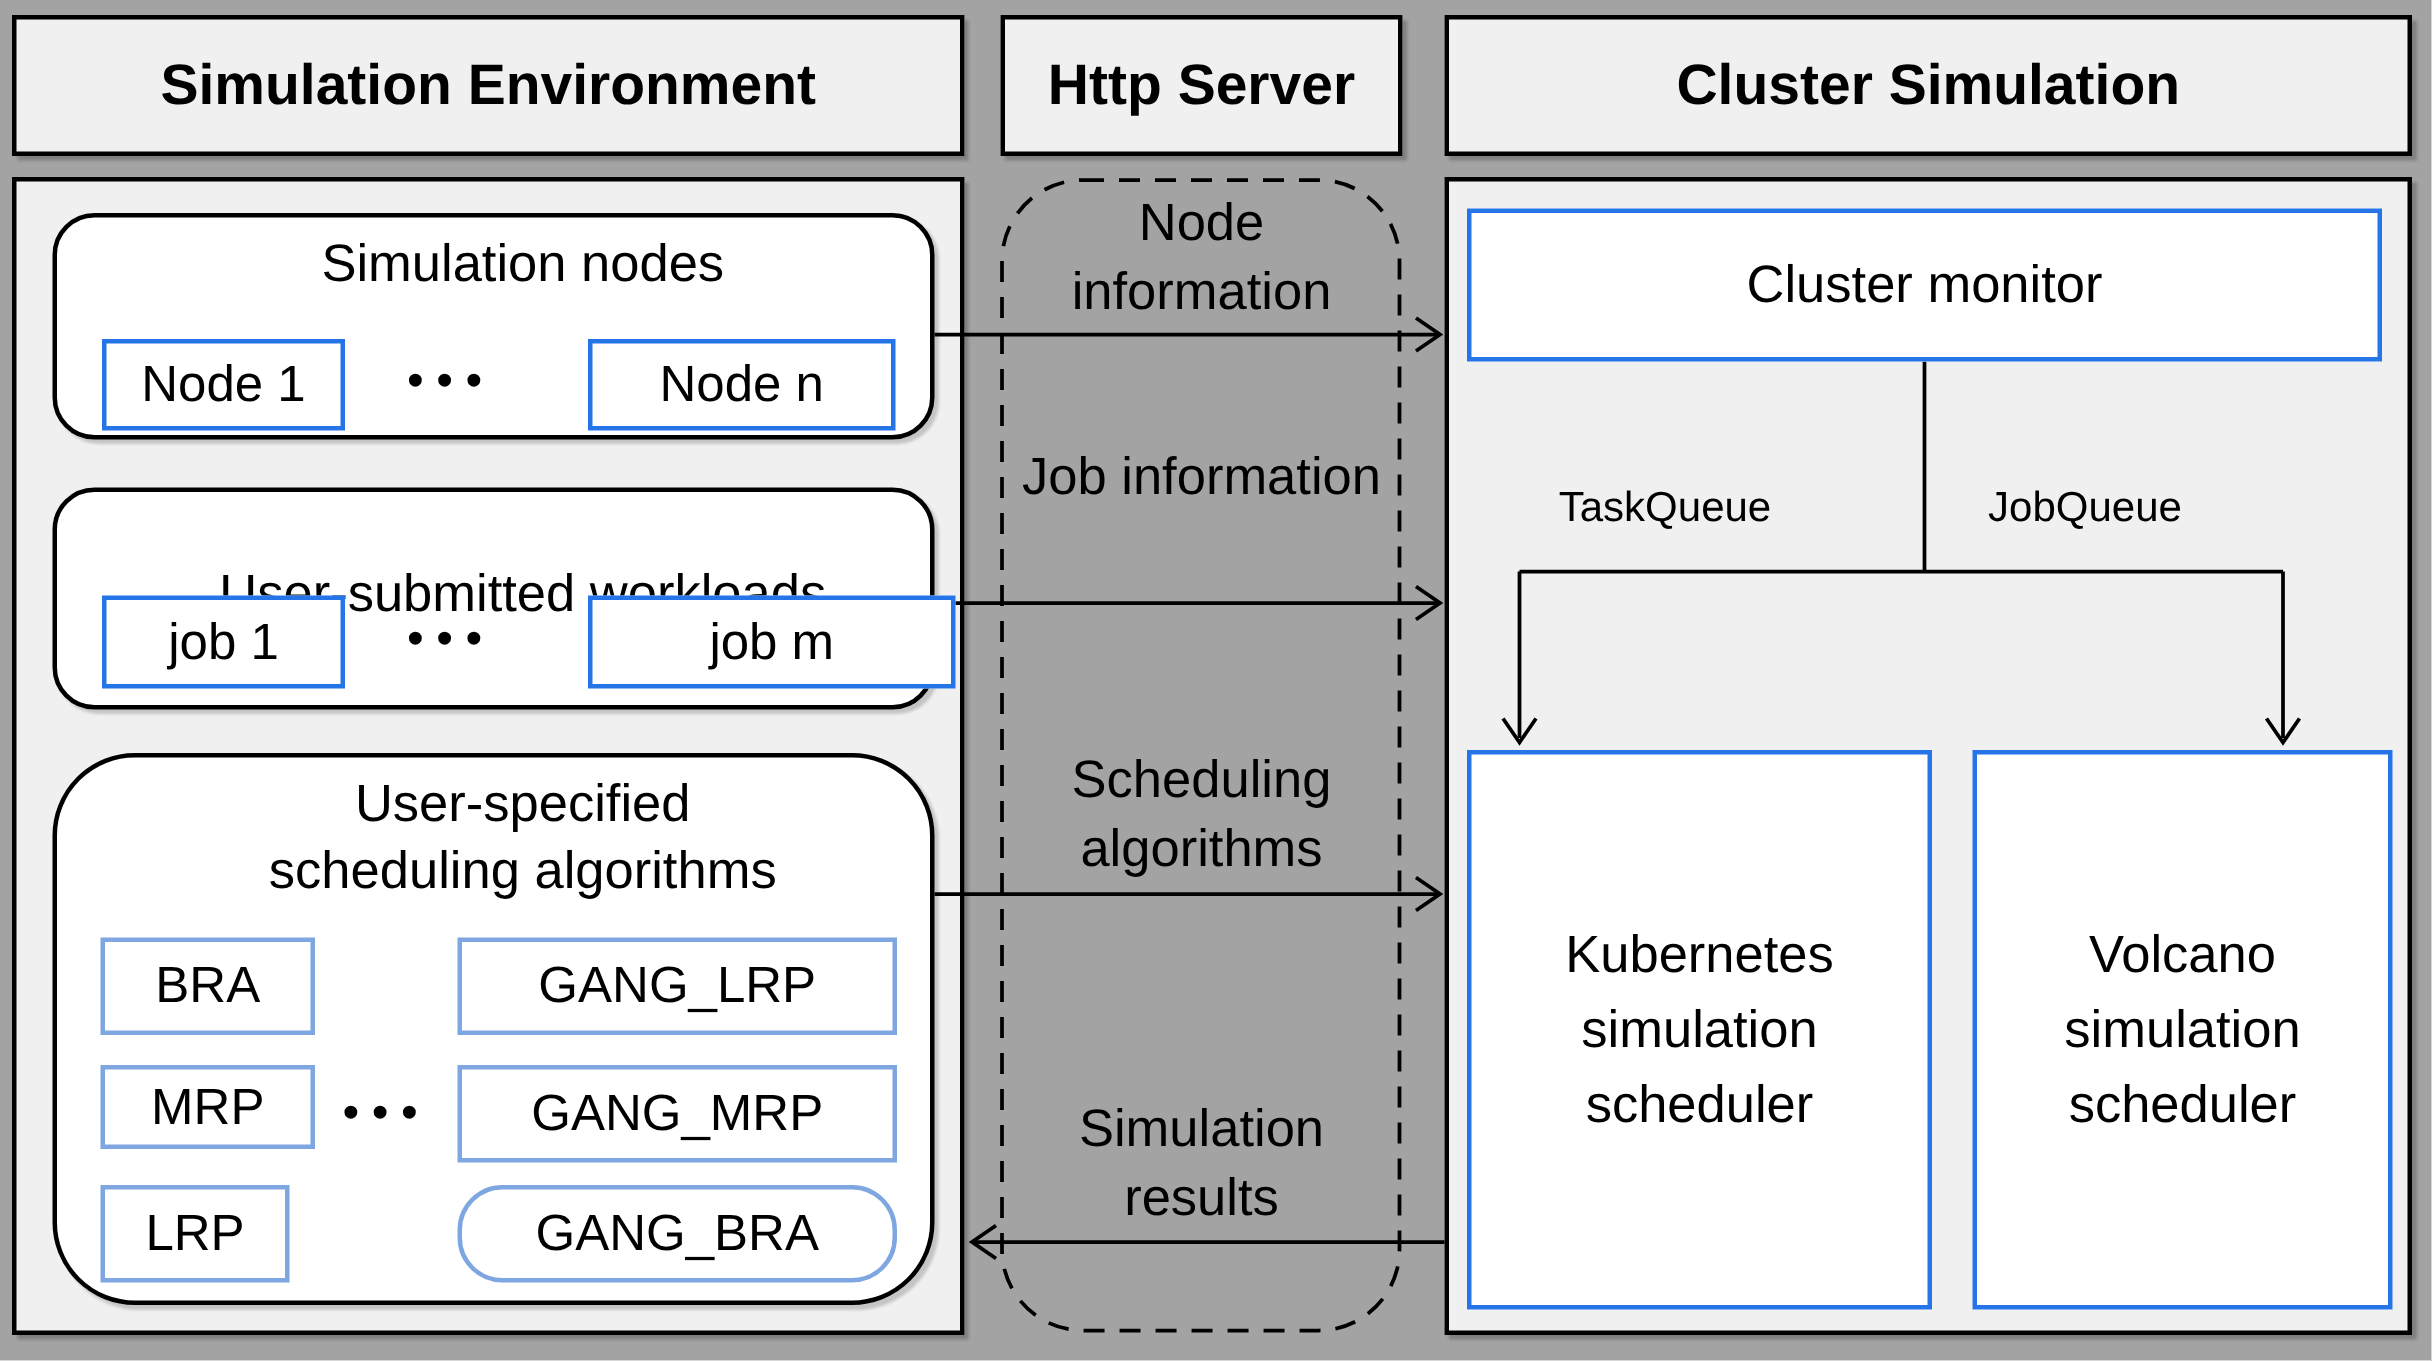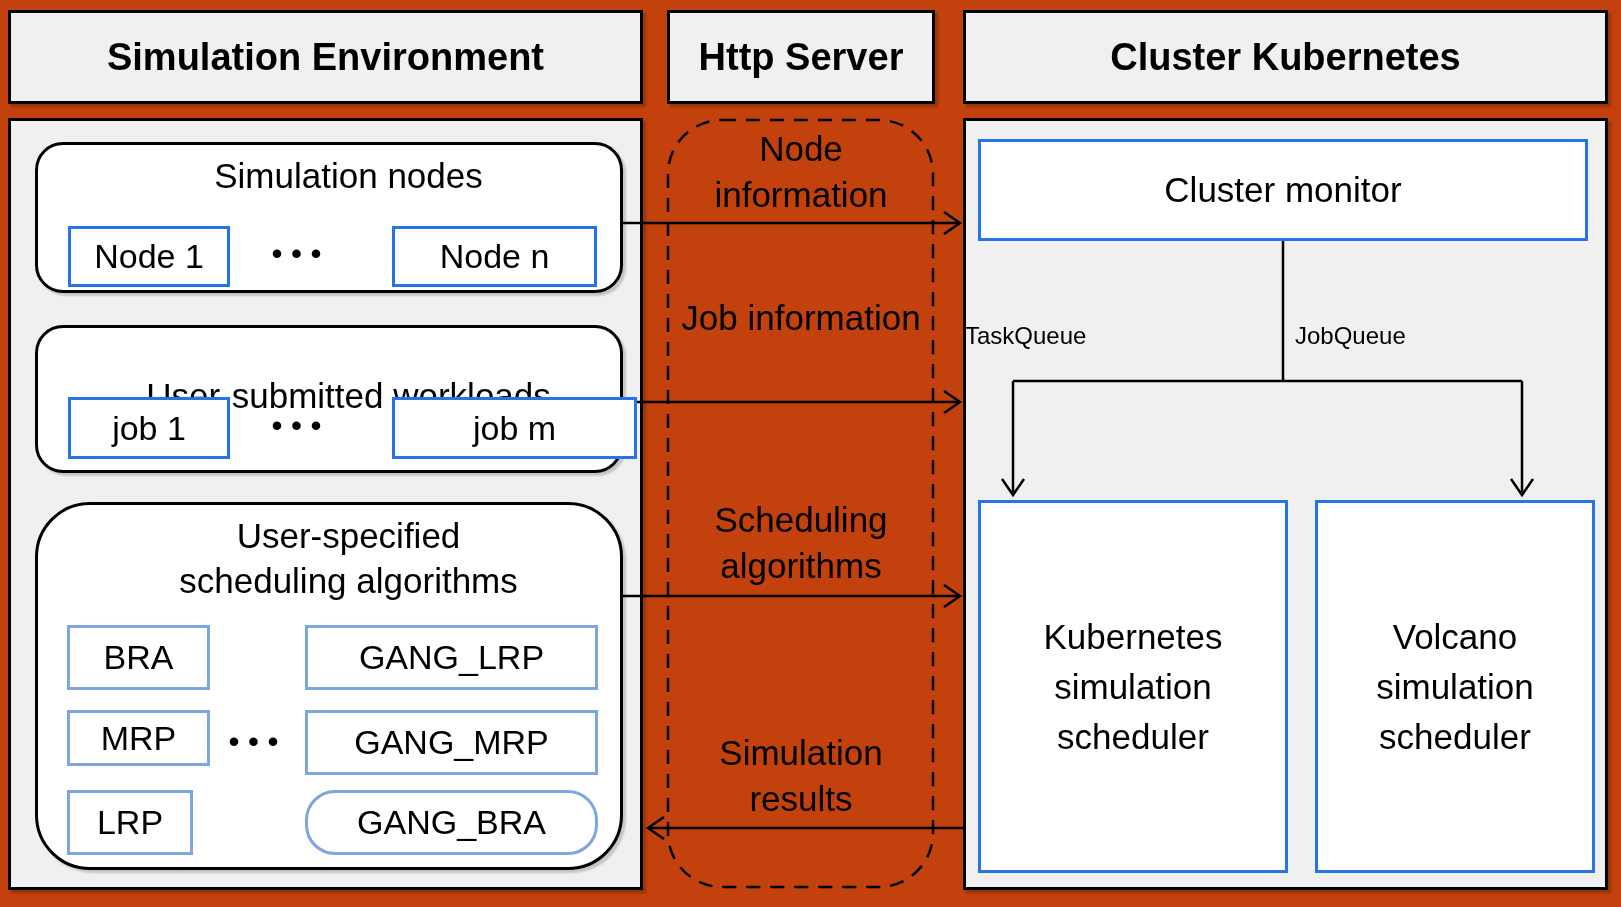--- a/index.html
+++ b/index.html
@@ -5,21 +5,21 @@
   :root{
     --strong-blue:#2575e8;
     --light-blue:#7ea6e0;
     --panel-gray:#f0f0f0;
     --line-black:#000000;
   }
   *{box-sizing:border-box;margin:0;padding:0;}
   html,body{background:#ffffff;}
   body{font-family:"Liberation Sans", sans-serif;color:#000;}
   .stage{
-    position:relative;width:1621px;height:907px;background:#c2410c;overflow:hidden;
+    position:relative;width:1621px;height:907px;background:#a3a3a3;overflow:hidden;
   }
   .abs{position:absolute;}
   .hdr{
     background:var(--panel-gray);
     border:3px solid var(--line-black);
     display:flex;align-items:center;justify-content:center;
     font-weight:bold;font-size:38px;
     box-shadow:3px 3px 2px rgba(0,0,0,0.22);
     z-index:3;
   }
@@ -49,21 +49,21 @@
     font-size:34px;z-index:4;
   }
   .dots{
     text-align:center;font-weight:bold;font-size:30px;letter-spacing:9px;
     display:flex;align-items:center;justify-content:center;z-index:4;
   }
   .mid-label{
     text-align:center;font-size:35px;line-height:46px;z-index:4;
   }
   .queue-label{
-    text-align:left;font-size:24px;z-index:4;
+    text-align:center;font-size:28px;z-index:4;
   }
   .sched-box{
     background:#ffffff;border:3px solid var(--strong-blue);
     display:flex;align-items:center;justify-content:center;
     text-align:center;font-size:35px;line-height:50px;z-index:4;
   }
   .sched-box .inner{width:230px;}
   svg.overlay{
     position:absolute;left:0;top:0;width:1621px;height:907px;
     z-index:2;pointer-events:none;
@@ -71,21 +71,21 @@
   .ln{stroke:var(--line-black);stroke-width:2.5;fill:none;}
   .dashed{stroke:var(--line-black);stroke-width:2.5;fill:none;stroke-dasharray:14 10;}
 </style>
 </head>
 <body>
 
 <div class="stage">
 
   <div class="abs hdr" style="left:8px;top:10px;width:635px;height:94px;">Simulation Environment</div>
   <div class="abs hdr" style="left:667px;top:10px;width:268px;height:94px;">Http Server</div>
-  <div class="abs hdr" style="left:963px;top:10px;width:645px;height:94px;">Cluster Kubernetes</div>
+  <div class="abs hdr" style="left:963px;top:10px;width:645px;height:94px;">Cluster Simulation</div>
 
   <div class="abs panel" style="left:8px;top:118px;width:635px;height:772px;"></div>
   <div class="abs panel" style="left:963px;top:118px;width:645px;height:772px;"></div>
 
   <svg class="overlay" viewBox="0 0 1621 907">
     <rect x="668" y="120" width="265" height="767" rx="54" class="dashed"></rect>
 
     <g>
       <line x1="623" y1="223" x2="958" y2="223" class="ln"></line>
       <polyline points="944,212 960,223 944,234" class="ln"></polyline>

